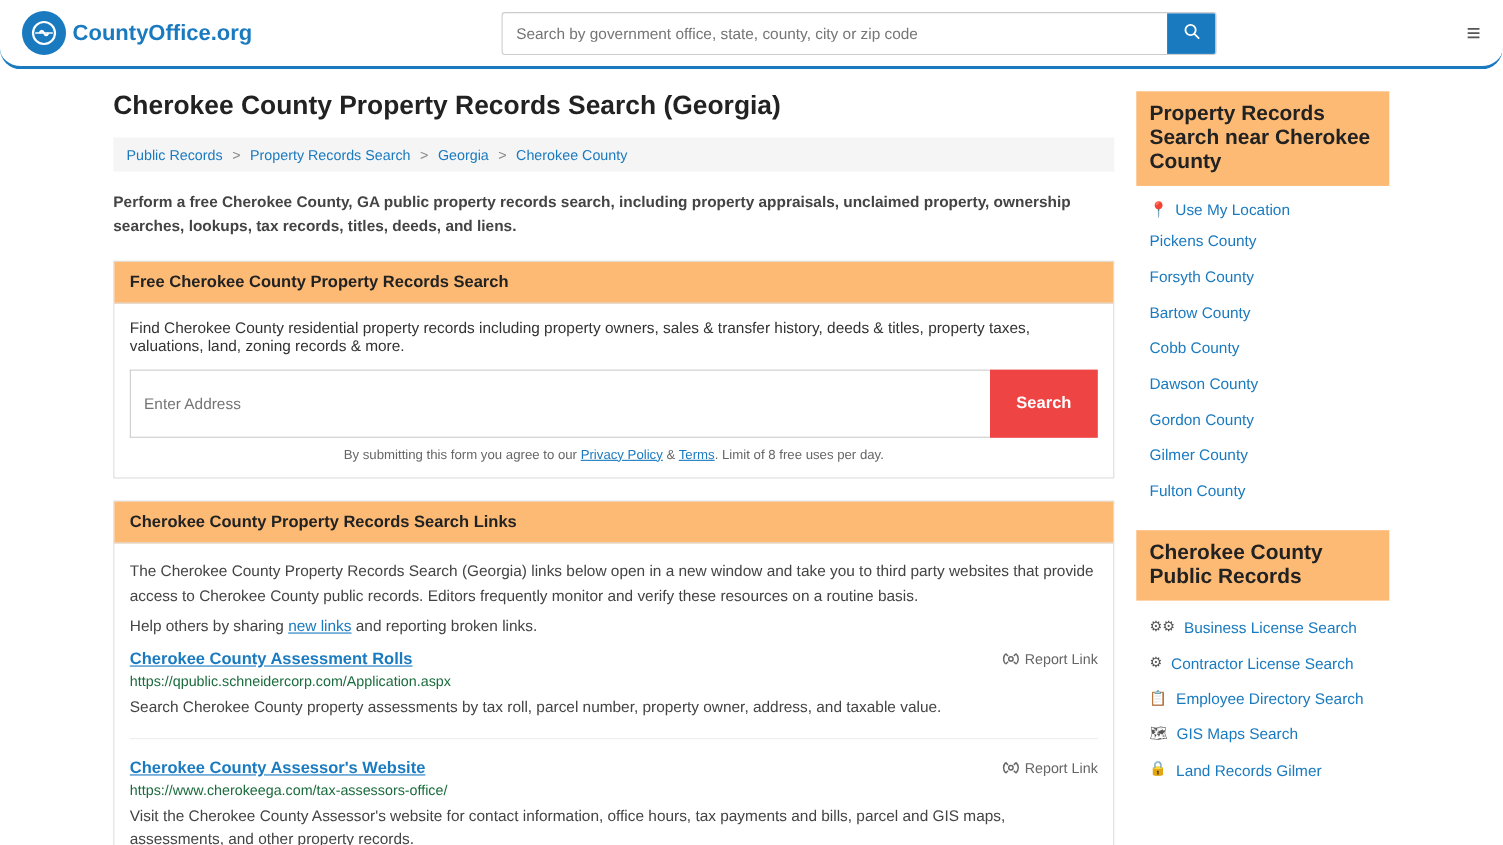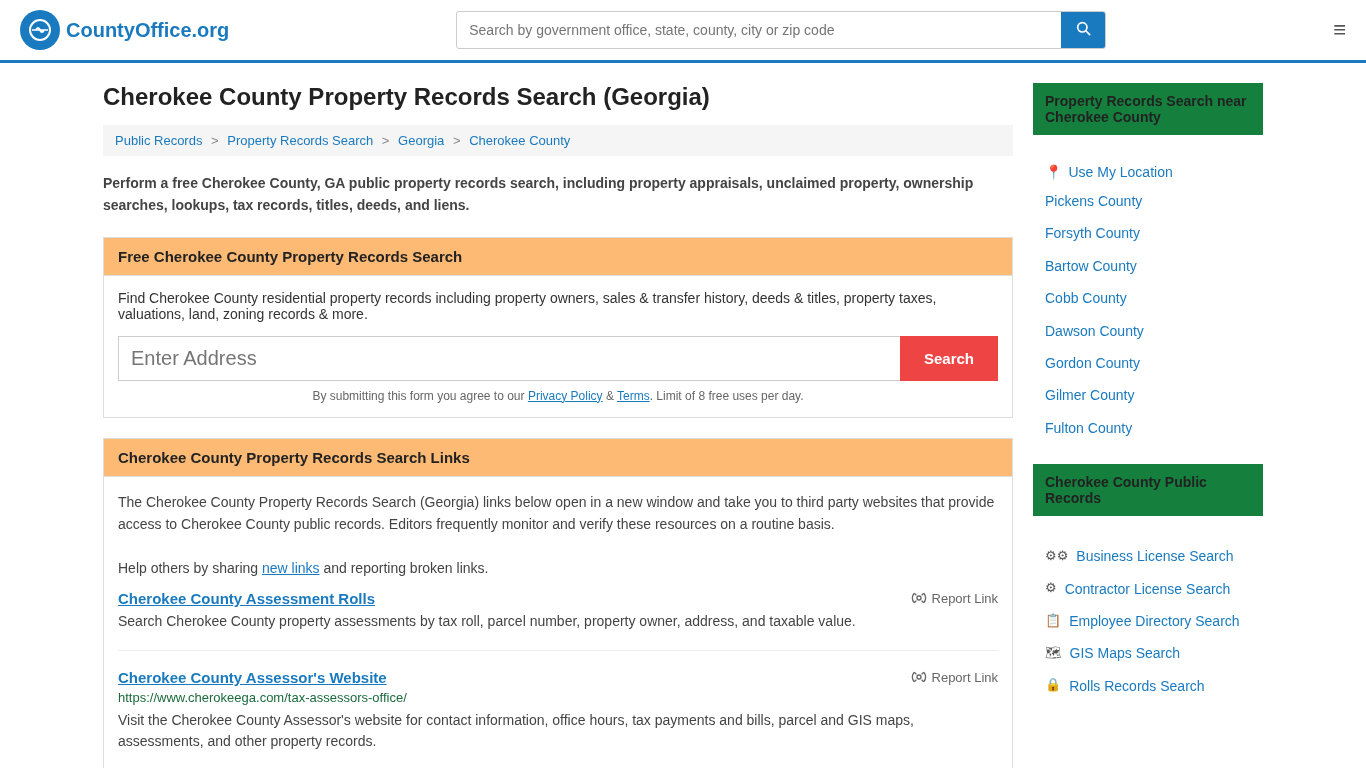--- a/index.html
+++ b/index.html
@@ -6,20 +6,21 @@
     body { font-family: Arial, sans-serif; font-size: 14px; color: #333; background: #fff; }
 
     
     #header {
       background: #fff;
       border-bottom: 3px solid #1a7abf;
       padding: 10px 20px;
       display: flex;
       align-items: center;
       justify-content: space-between;
+      border-radius: 19px;
     }
     #logo-area {
       display: flex;
       align-items: center;
       gap: 6px;
     }
     #logo-circle {
       width: 40px;
       height: 40px;
       background: #1a7abf;
@@ -125,24 +126,24 @@
       padding: 14px;
     }
 
     
     #address-search-form {
       display: flex;
       margin: 14px 0 8px;
     }
     #address-input {
       flex: 1;
-      padding: 10px 12px;
+      padding: 22px 12px;
       border: 1px solid #ccc;
       border-right: none;
-      font-size: 20px;
+      font-size: 14px;
       outline: none;
       color: #999;
     }
     #search-button {
       background: #ef4444;
       color: white;
       border: none;
       padding: 10px 24px;
       font-size: 15px;
       font-weight: bold;
@@ -153,21 +154,21 @@
       color: #666;
       text-align: center;
     }
     .form-note a { color: #1a7abf; }
 
     
     .links-description {
       font-size: 14px;
       line-height: 1.6;
       color: #444;
-      margin-bottom: 24px;
+      margin-bottom: 8px;
     }
     .help-text { font-size: 14px; color: #444; margin-bottom: 14px; }
     .help-text a { color: #1a7abf; }
 
     
     .link-item {
       margin-bottom: 18px;
       padding-bottom: 18px;
       border-bottom: 1px solid #eee;
     }
@@ -201,26 +202,26 @@
       font-size: 14px;
       color: #444;
       line-height: 1.5;
     }
 
     
     .sidebar-section {
       margin-bottom: 20px;
     }
     .sidebar-header {
-      background: #15803d;
+      background: #fdba74;
       padding: 10px 12px;
-      font-size: 14px;
+      font-size: 19px;
       font-weight: bold;
       color: #222;
-      margin-bottom: 24px;
+      margin-bottom: 8px;
     }
     .sidebar-link {
       display: block;
       padding: 5px 12px;
       font-size: 14px;
       color: #1a7abf;
       text-decoration: none;
       line-height: 1.6;
     }
     .sidebar-use-location {
@@ -324,20 +325,21 @@
                 <circle cx="12" cy="12" r="3"></circle>
                 <path d="M19.07 4.93a10 10 0 0 1 0 14.14M4.93 4.93a10 10 0 0 0 0 14.14"></path>
                 <line x1="4.93" y1="19.07" x2="8.1" y2="15.9"></line>
                 <line x1="19.07" y1="19.07" x2="15.9" y2="15.9"></line>
                 <line x1="19.07" y1="4.93" x2="15.9" y2="8.1"></line>
                 <line x1="4.93" y1="4.93" x2="8.1" y2="8.1"></line>
               </svg>
               Report Link
             </span>
           </div>
+          <div class="link-url">https://qpublic.schneidercorp.com/Application.aspx</div>
           <div class="link-desc">Search Cherokee County property assessments by tax roll, parcel number, property owner, address, and taxable value.</div>
         </div>
 
         <div class="link-item">
           <div class="link-item-header">
             <span class="link-item-title">Cherokee County Assessor's Website</span>
             <span class="report-link">
               <svg width="16" height="16" viewBox="0 0 24 24" fill="none" stroke="#666" stroke-width="2">
                 <circle cx="12" cy="12" r="3"></circle>
                 <path d="M19.07 4.93a10 10 0 0 1 0 14.14M4.93 4.93a10 10 0 0 0 0 14.14"></path>
@@ -389,19 +391,19 @@
       <a href="#" class="sidebar-public-link">
         <span class="sidebar-icon">📋</span>
         <span>Employee Directory Search</span>
       </a>
       <a href="#" class="sidebar-public-link">
         <span class="sidebar-icon">🗺</span>
         <span>GIS Maps Search</span>
       </a>
       <a href="#" class="sidebar-public-link">
         <span class="sidebar-icon">🔒</span>
-        <span>Rolls Records Search</span>
+        <span>Land Records Gilmer</span>
       </a>
     </div>
 
   </aside>
 
 </div>
 
 </body></html>

